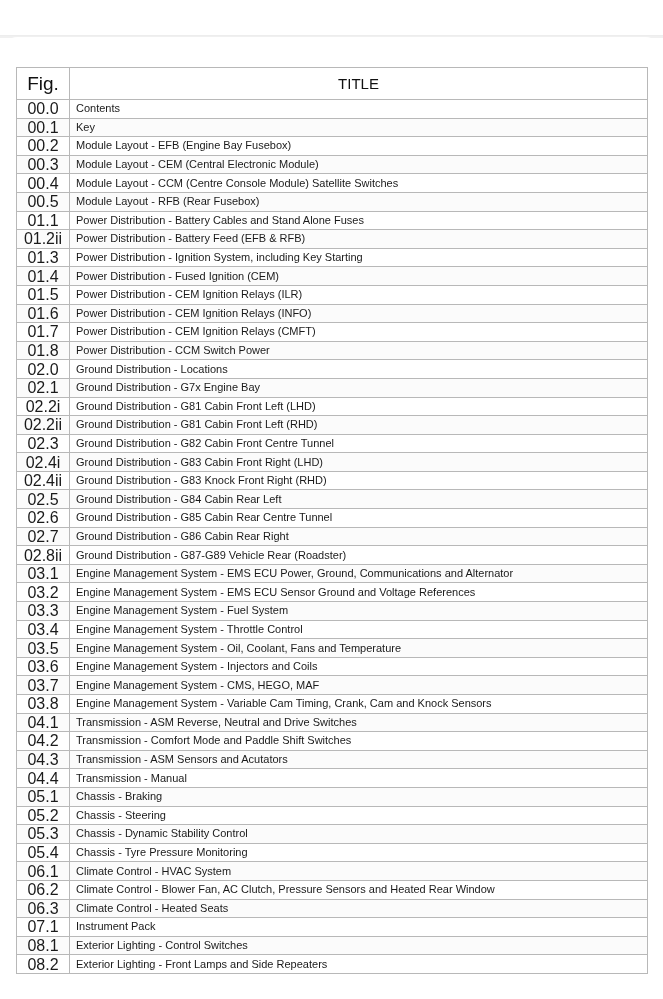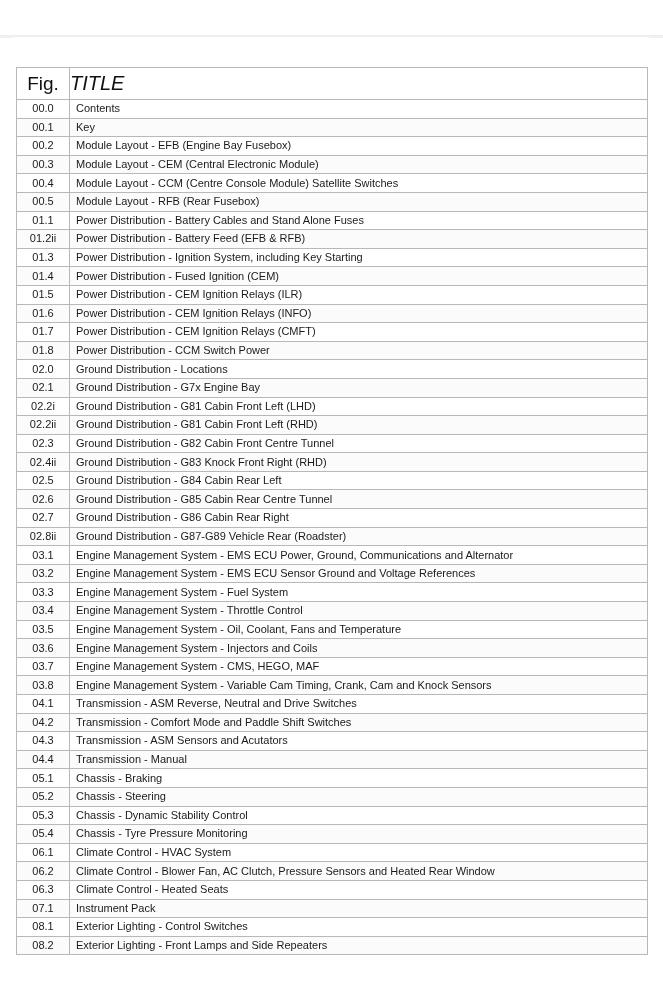--- a/index.html
+++ b/index.html
@@ -61,40 +61,39 @@
     font-weight: normal;
     color: #111111;
   }
   th.col-fig {
     width: 53px;
     text-align: center;
     font-size: 19px;
     letter-spacing: 0px;
   }
   th.col-title {
-    text-align: left;
-    font-size: 20px;
-    font-style: italic;
+    text-align: center;
+    font-size: 15px;
   }
   
   tbody tr {
     height: 17.6px;
   }
   tbody td {
     height: 17.6px;
     font-size: 11px;
     color: #1a1a1a;
     line-height: 17px;
     white-space: nowrap;
     overflow: hidden;
   }
   td.cell-fig {
     width: 53px;
     text-align: center;
-    font-size: 11px;
+    font-size: 16px;
     padding: 0 6px;
   }
   td.cell-title {
     text-align: left;
     padding-left: 6px;
     margin-left: 36px;
   }
   tbody tr:nth-child(even) td {
     background: #fbfbfb;
   }
@@ -193,20 +192,24 @@
           </tr>
           <tr>
             <td class="cell-fig">02.2ii</td>
             <td class="cell-title">Ground Distribution - G81 Cabin Front Left (RHD)</td>
           </tr>
           <tr>
             <td class="cell-fig">02.3</td>
             <td class="cell-title">Ground Distribution - G82 Cabin Front Centre Tunnel</td>
           </tr>
           <tr>
+            <td class="cell-fig">02.4i</td>
+            <td class="cell-title">Ground Distribution - G83 Cabin Front Right (LHD)</td>
+          </tr>
+          <tr>
             <td class="cell-fig">02.4ii</td>
             <td class="cell-title">Ground Distribution - G83 Knock Front Right (RHD)</td>
           </tr>
           <tr>
             <td class="cell-fig">02.5</td>
             <td class="cell-title">Ground Distribution - G84 Cabin Rear Left</td>
           </tr>
           <tr>
             <td class="cell-fig">02.6</td>
             <td class="cell-title">Ground Distribution - G85 Cabin Rear Centre Tunnel</td>

